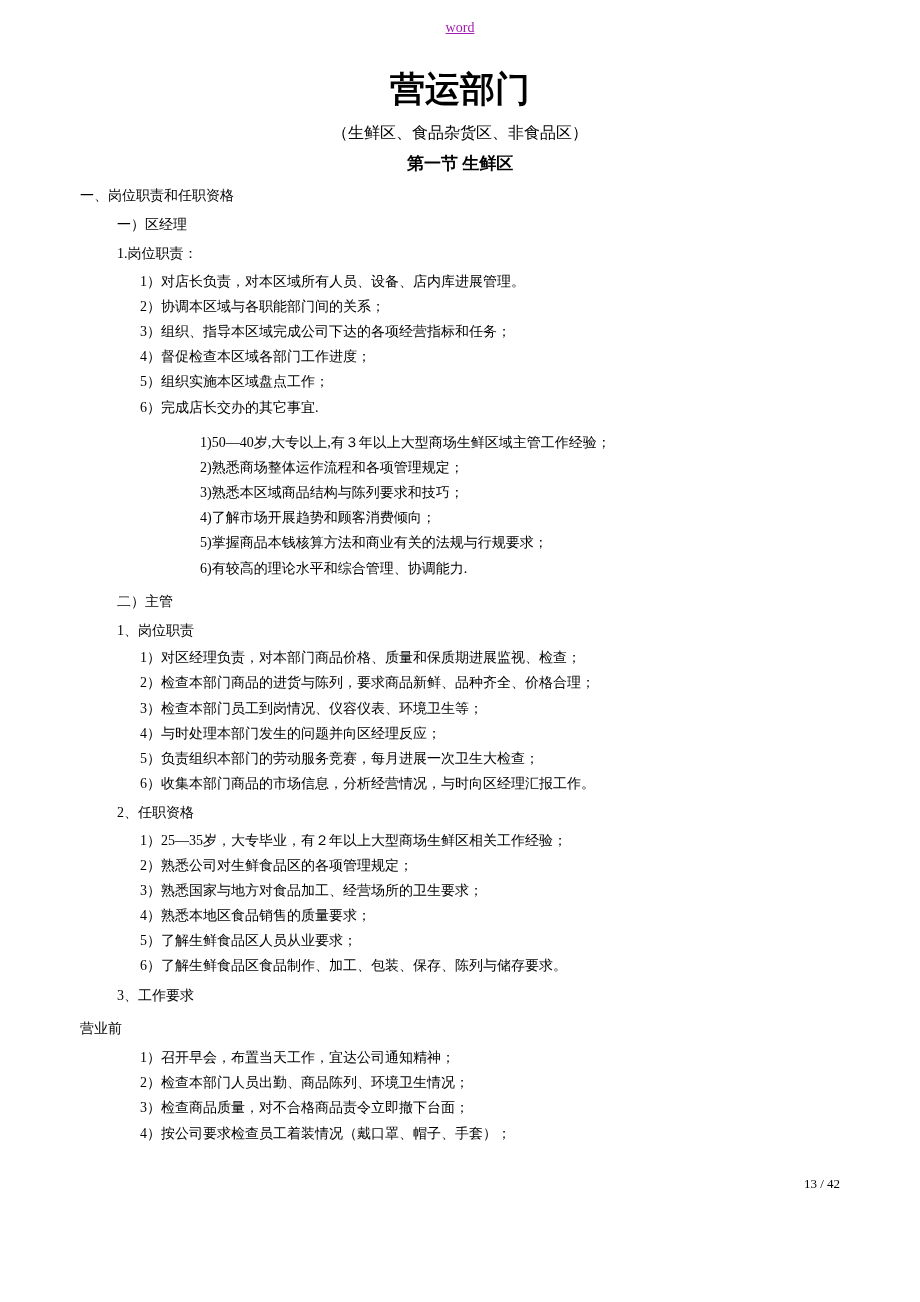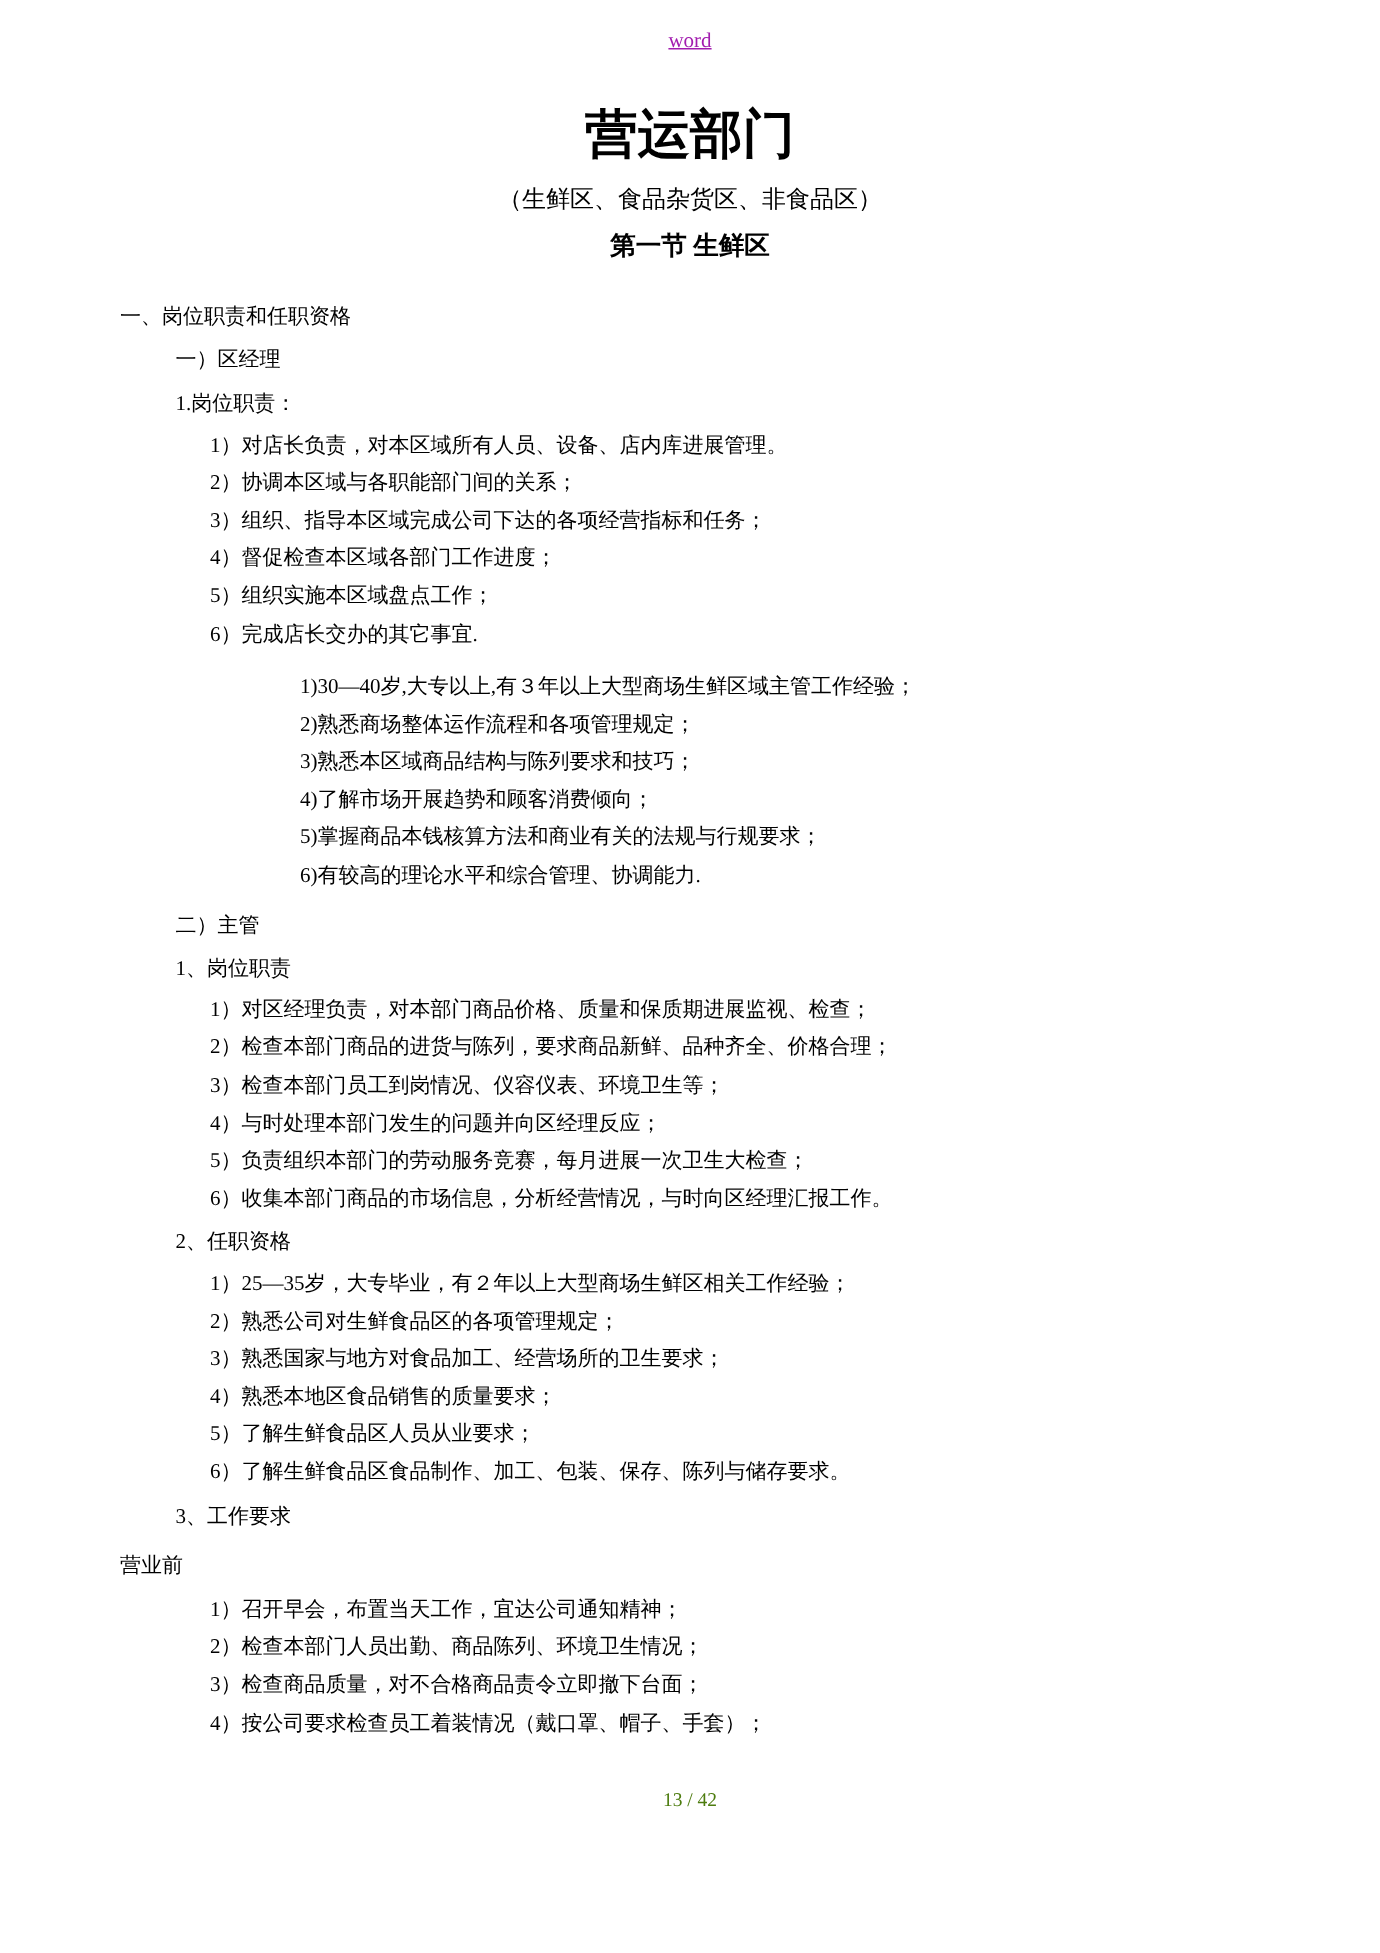--- a/index.html
+++ b/index.html
@@ -41,21 +41,21 @@
     }
     .subtitle {
       text-align: center;
       font-size: 16px;
       margin-bottom: 8px;
     }
     .section-title {
       text-align: center;
       font-size: 17px;
       font-weight: bold;
-      margin-bottom: 24px;
+      margin-bottom: 8px;
     }
     .content-area {
       font-size: 14px;
       line-height: 1.8;
     }
     .level1 {
       font-size: 14px;
       font-weight: normal;
       margin-top: 8px;
       margin-bottom: 4px;
@@ -67,24 +67,24 @@
     .level3-item {
       margin-left: 60px;
       text-indent: 0;
       display: block;
     }
     .qualification-block {
       margin-left: 60px;
       margin-top: 4px;
     }
     .page-footer {
-      text-align: center;
+      text-align: right;
       margin-top: 30px;
       font-size: 13px;
-      color: #4d7c0f;
+      color: #000000;
     }
     p {
       margin: 2px 0;
     }
   </style>
 </head>
 <body>
 
 <div class="page-container">
 
@@ -105,21 +105,21 @@
     <div>
       <span class="level3-item">1）对店长负责，对本区域所有人员、设备、店内库进展管理。</span>
       <span class="level3-item">2）协调本区域与各职能部门间的关系；</span>
       <span class="level3-item">3）组织、指导本区域完成公司下达的各项经营指标和任务；</span>
       <span class="level3-item">4）督促检查本区域各部门工作进度；</span>
       <span class="level3-item">5）组织实施本区域盘点工作；</span>
       <span class="level3-item">6）完成店长交办的其它事宜.</span>
     </div>
 
     <div class="qualification-block" style="margin-top:10px;">
-      <span class="level3-item">1)30—40岁,大专以上,有３年以上大型商场生鲜区域主管工作经验；</span>
+      <span class="level3-item">1)50—40岁,大专以上,有３年以上大型商场生鲜区域主管工作经验；</span>
       <span class="level3-item">2)熟悉商场整体运作流程和各项管理规定；</span>
       <span class="level3-item">3)熟悉本区域商品结构与陈列要求和技巧；</span>
       <span class="level3-item">4)了解市场开展趋势和顾客消费倾向；</span>
       <span class="level3-item">5)掌握商品本钱核算方法和商业有关的法规与行规要求；</span>
       <span class="level3-item">6)有较高的理论水平和综合管理、协调能力.</span>
     </div>
 
     <p class="level2" style="margin-top:8px;">  二）主管</p>
     <p class="level2">1、岗位职责</p>
 

